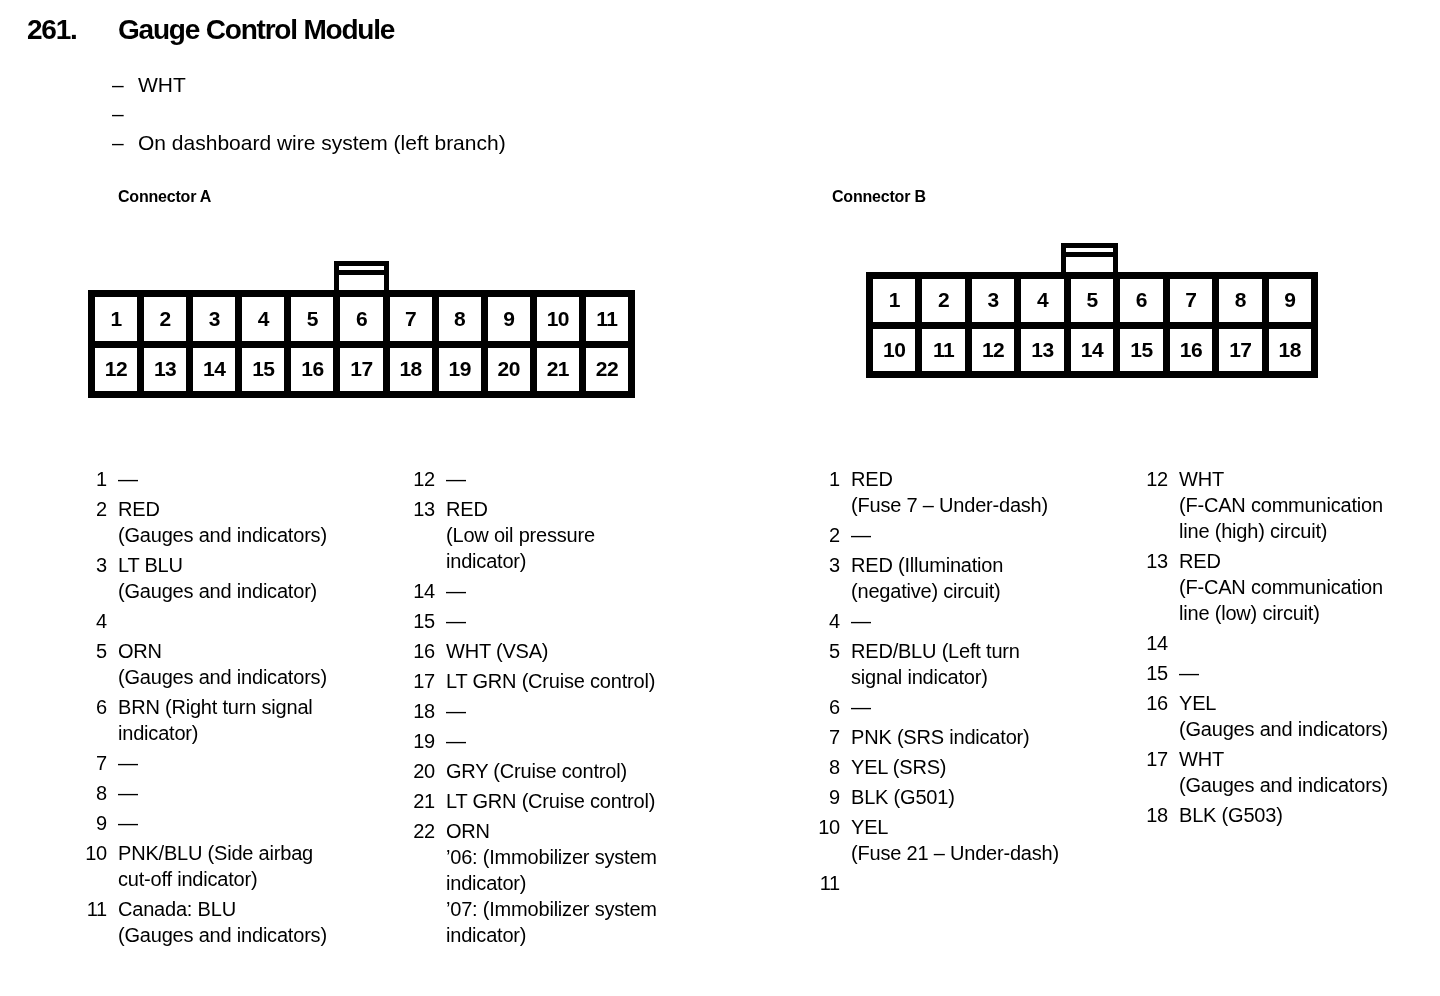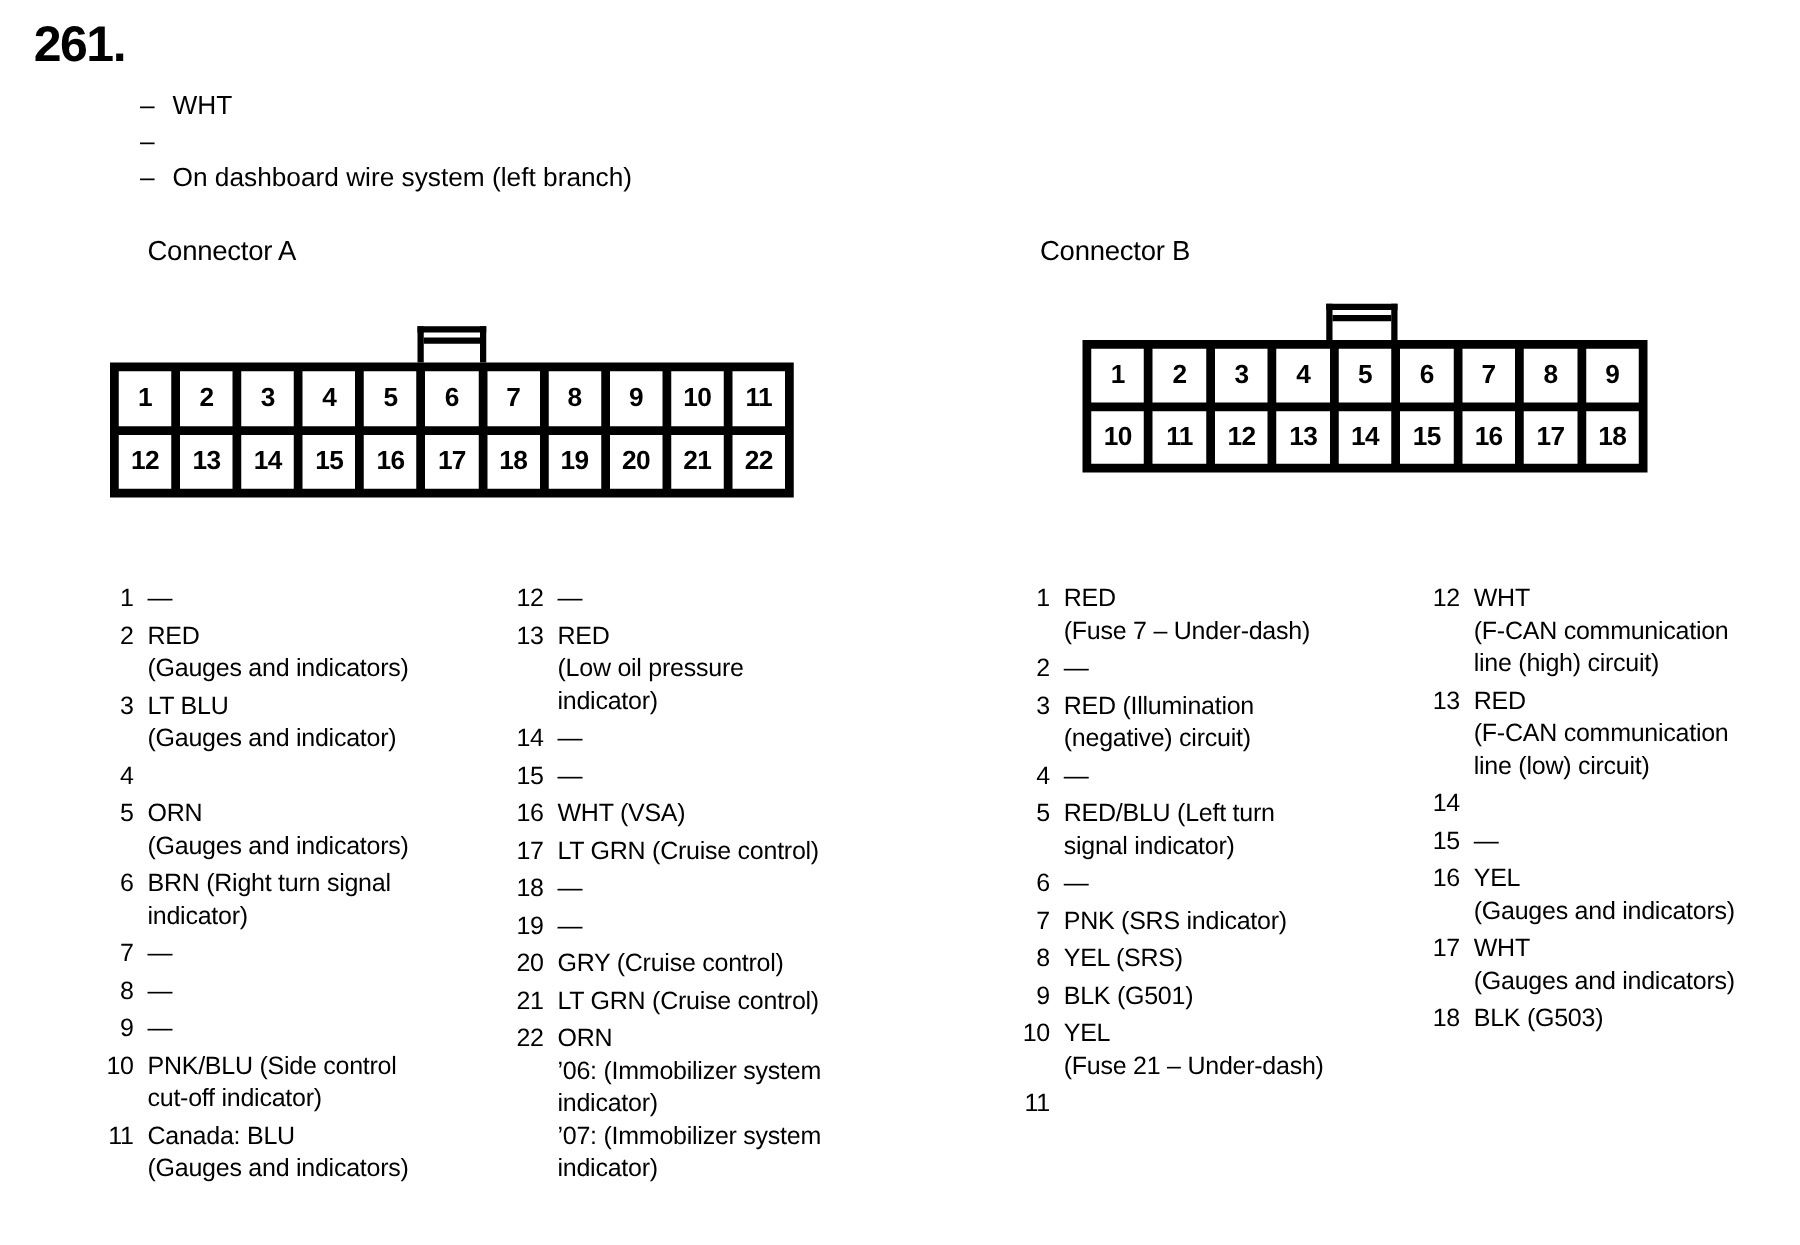--- a/index.html
+++ b/index.html
@@ -3,28 +3,28 @@
 <meta charset="utf-8">
 <style>
   * { margin:0; padding:0; box-sizing:border-box; }
   html,body { background:#ffffff; }
   body {
     width:1440px; height:996px; position:relative; overflow:hidden;
     font-family:"Liberation Sans", sans-serif; color:#000;
   }
   .title-row {
     position:absolute; left:27px; top:14px; display:flex;
-    font-weight:bold; font-size:40px; letter-spacing:-1.2px; white-space:nowrap;
+    font-weight:bold; font-size:28px; letter-spacing:-1.2px; white-space:nowrap;
   }
   .title-num { width:91px; }
   .notes { position:absolute; left:112px; top:70px; list-style:none; font-size:21px; line-height:29px; }
   .note-item { display:flex; }
   .note-dash { width:26px; flex:0 0 26px; }
   .conn-heading {
-    position:absolute; top:188px; font-size:22px; font-weight:normal; letter-spacing:-0.2px; white-space:nowrap;
+    position:absolute; top:188px; font-size:16px; font-weight:bold; letter-spacing:-0.2px; white-space:nowrap;
   }
   .heading-a { left:118px; }
   .heading-b { left:832px; }
   .conn-grid {
     position:absolute; background:#000; padding:7px; display:grid; grid-gap:7px;
   }
   .grid-a { left:88px; top:290px; width:547px; height:108px;
             grid-template-columns:repeat(11,1fr); grid-template-rows:repeat(2,1fr); }
   .grid-b { left:866px; top:272px; width:452px; height:106px;
             grid-template-columns:repeat(9,1fr); grid-template-rows:repeat(2,1fr); }
@@ -47,20 +47,21 @@
   .col-b2 { left:1138px; width:302px; }
   .pin-entry { display:flex; margin-bottom:4px; }
   .pin-num { flex:0 0 30px; text-align:right; }
   .pin-lines { margin-left:11px; white-space:pre-line; }
 </style>
 </head>
 <body>
 
 <header class="title-row">
   <span class="title-num">261.</span>
+  <span class="title-text">Gauge Control Module</span>
 </header>
 
 <ul class="notes">
   <li class="note-item">
     <span class="note-dash">–</span>
     <span>WHT</span>
   </li>
   <li class="note-item">
     <span class="note-dash">–</span>
   </li>
@@ -160,21 +161,21 @@
     <div class="pin-entry">
       <div class="pin-num">8</div>
       <div class="pin-lines">—</div>
     </div>
     <div class="pin-entry">
       <div class="pin-num">9</div>
       <div class="pin-lines">—</div>
     </div>
     <div class="pin-entry">
       <div class="pin-num">10</div>
-      <div class="pin-lines">PNK/BLU (Side control
+      <div class="pin-lines">PNK/BLU (Side airbag
 cut-off indicator)</div>
     </div>
     <div class="pin-entry">
       <div class="pin-num">11</div>
       <div class="pin-lines">Canada: BLU
 (Gauges and indicators)</div>
     </div>
   </div>
 <div class="pin-col col-a2">
     <div class="pin-entry">

